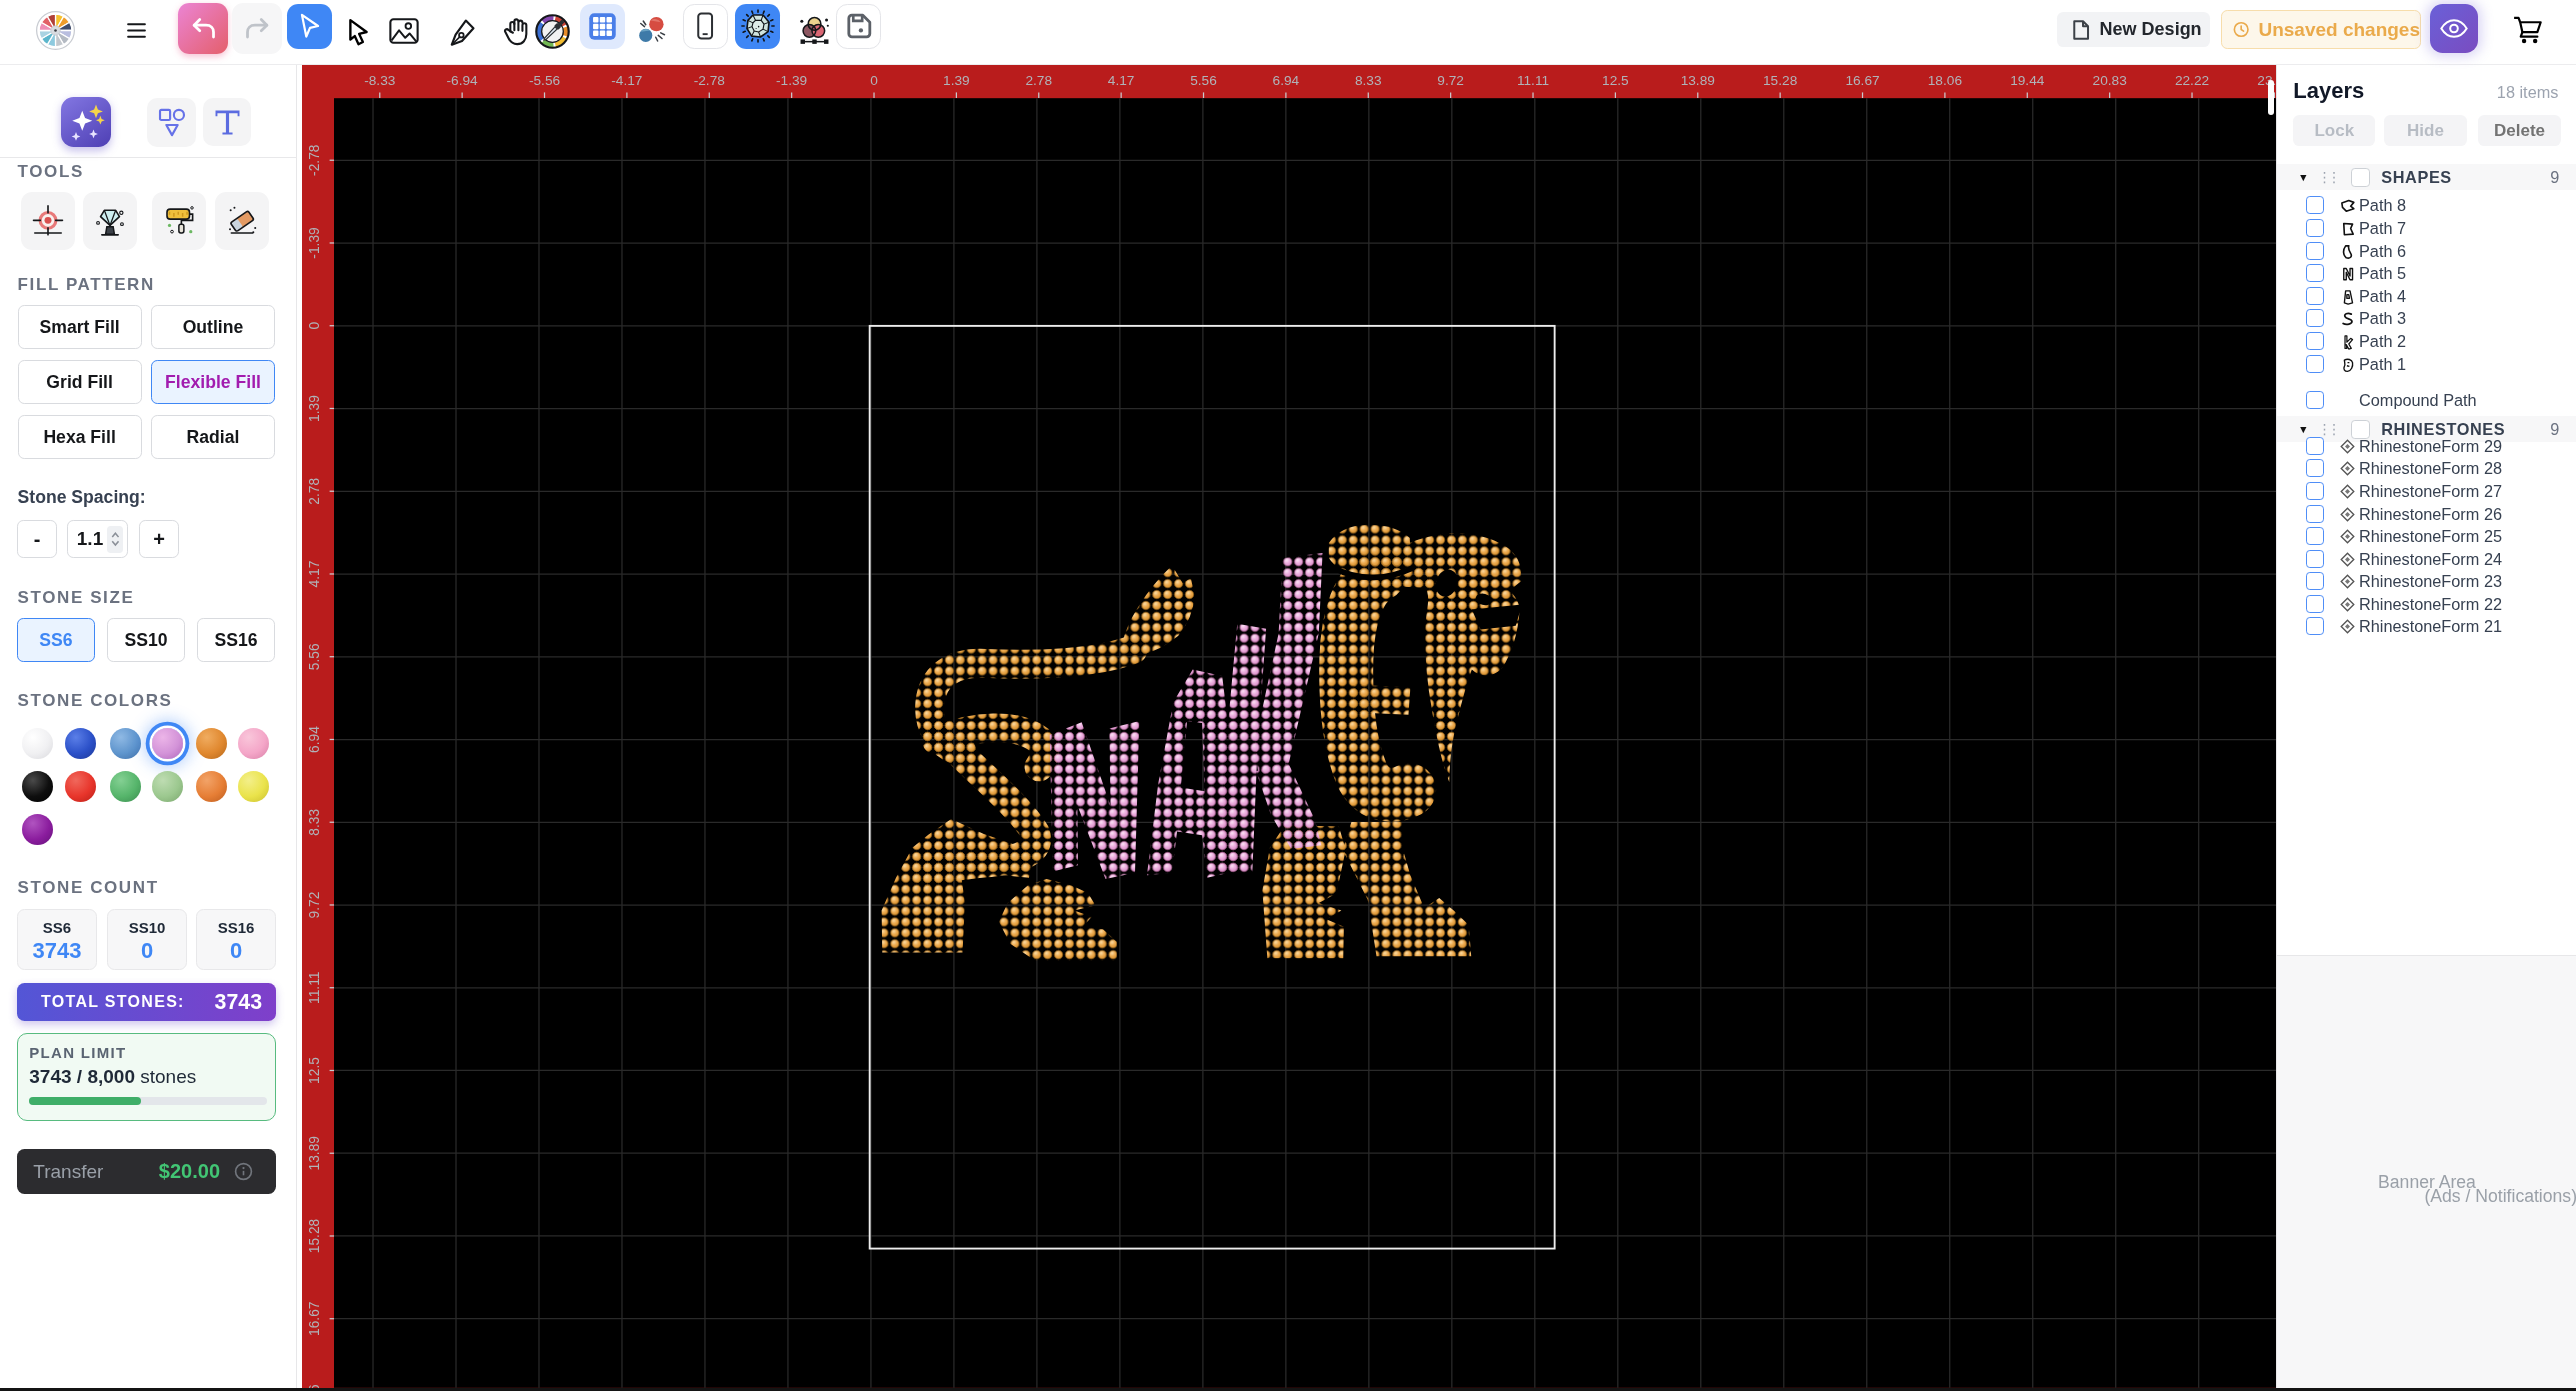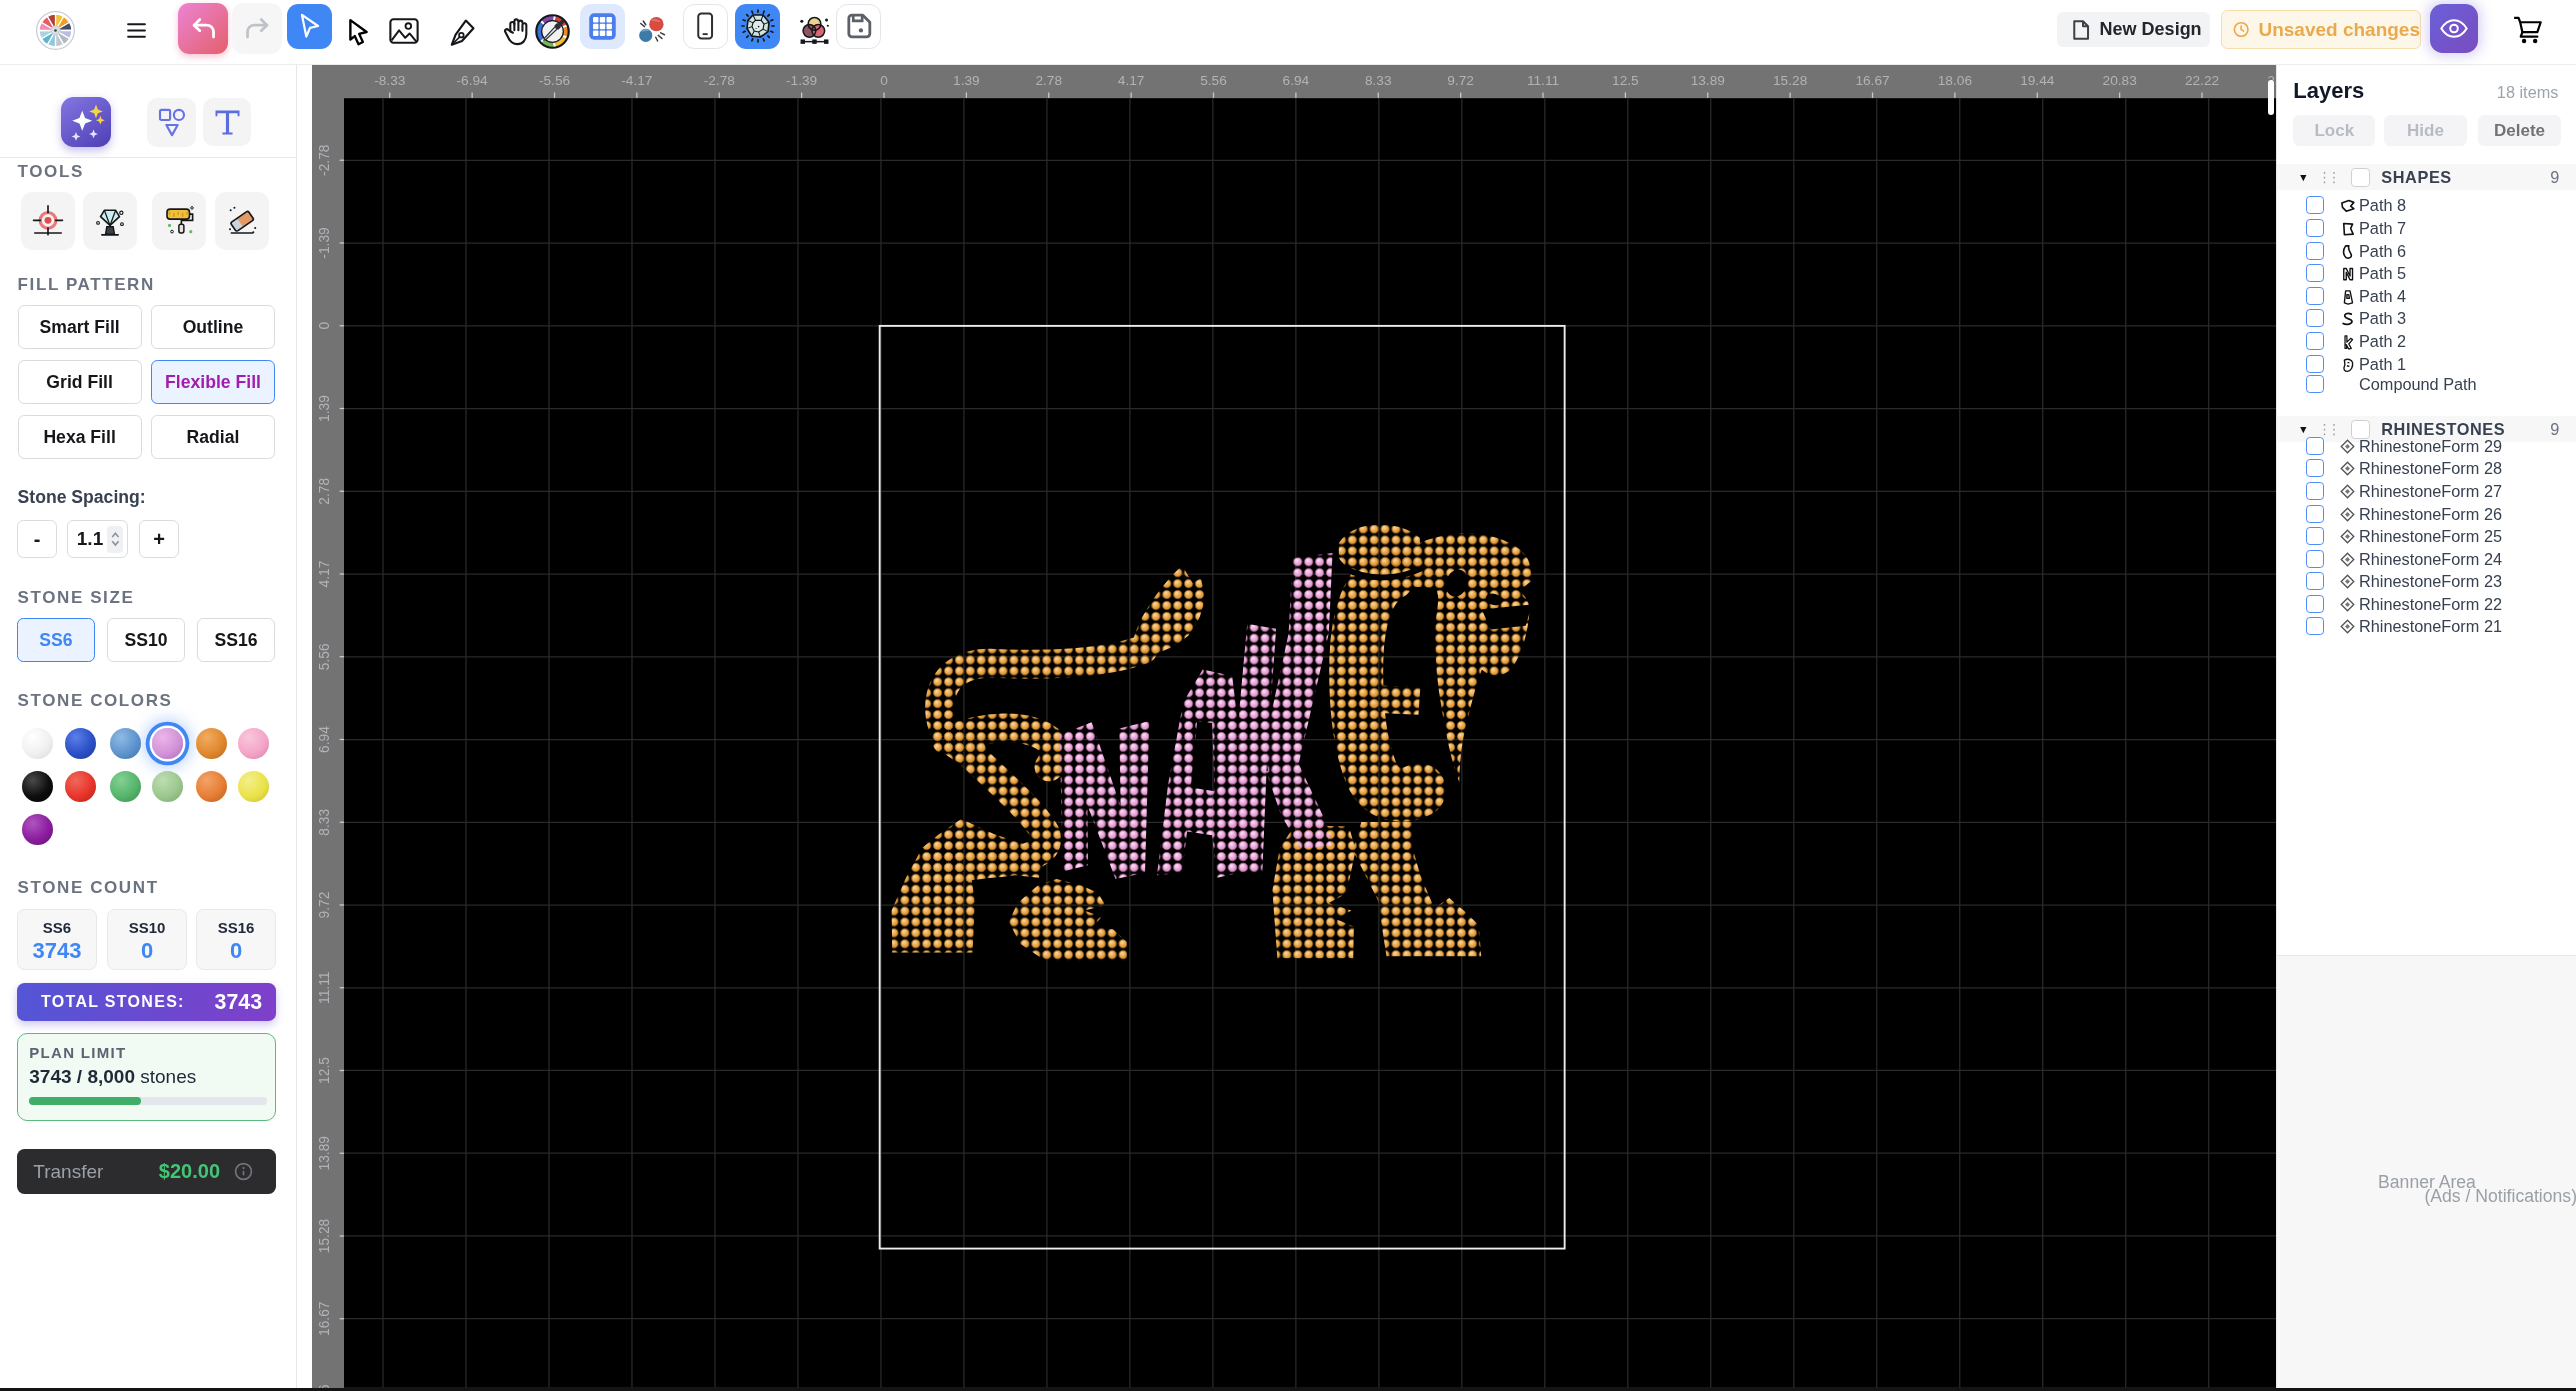--- a/index.html
+++ b/index.html
@@ -21,21 +21,21 @@
   .ghead .tri { margin-left:21px; font-size:10.7px; color:#111; }
   .ghead .dots { margin-left:8.8px; font-size:14px; color:#9ca3af; letter-spacing:-4.4px; margin-right:4.4px;}
   .ghead .gcb { width:19px; height:19px; margin-left:10px; border:1.3px solid #cdd1d6; border-radius:3.8px; background:#fff; }
   .ghead .glabel { margin-left:11.3px; font-size:16.3px; font-weight:bold; letter-spacing:0.6px; color:#374151; }
   .ghead .gcount { position:absolute; right:17.6px; font-size:16.3px; color:#6b7280; }
   .litem { position:absolute; left:0; width:300px; height:22.6px; }
   .licb { position:absolute; left:29px; top:1.3px; width:17.6px; height:17.6px; border:1.9px solid #4f8ef7; border-radius:3.8px; background:#fff; }
   .liicon { position:absolute; left:63px; top:2.5px; }
   .litxt { position:absolute; left:82px; top:1.3px; font-size:16.3px; color:#374151; }
   
-  #canvas-wrap { position:absolute; left:312px; top:65px; width:1979px; height:1326px; background:#737373; }
+  #canvas-wrap { position:absolute; left:302px; top:65px; width:1979px; height:1326px; background:#b91c1c; }
   
   #rsb { position:absolute; left:2276px; top:65px; width:300px; height:1326px; background:#fff; border-left:0.6px solid #e7e7e9; z-index:20; }
   #bottomstrip { position:absolute; left:0; top:1388px; width:2576px; height:3.1px; background:#141414; z-index:40; }
 </style>
 </head>
 <body>
 <div id="page">
   <div id="toolbar">
 
     <svg class="abs" style="left:36px;top:10.7px" width="39" height="39" viewBox="0 0 62 62">
@@ -665,21 +665,21 @@
           </svg>
           <span class="litxt">Path 2</span>
         </div>
       <div class="litem" style="top:289px;">
           <span class="licb"></span>
           <svg class="liicon" width="16.3" height="16.3" viewBox="0 0 26 26">
             <path d="M7 5 C12 2 19 4 20 9 C21 15 18 22 12 23 C7 23 5 19 7 15 C9 12 7 8 7 5 Z M12 9 L15 9 M11 14 L15 15" fill="none" stroke="#111" stroke-width="2.2" stroke-linejoin="round"></path>
           </svg>
           <span class="litxt">Path 1</span>
         </div>
-      <div class="litem" style="top:309px;">
+      <div class="litem" style="top:325px;">
           <span class="licb"></span>
           <span class="litxt">Compound Path</span>
         </div>
     </div>
 
     <div class="abs ghead" style="top:351px;">
       <span class="tri">▼</span>
         <span class="dots">⋮⋮</span>
         <span class="gcb"></span>
       <span class="glabel">RHINESTONES</span>

